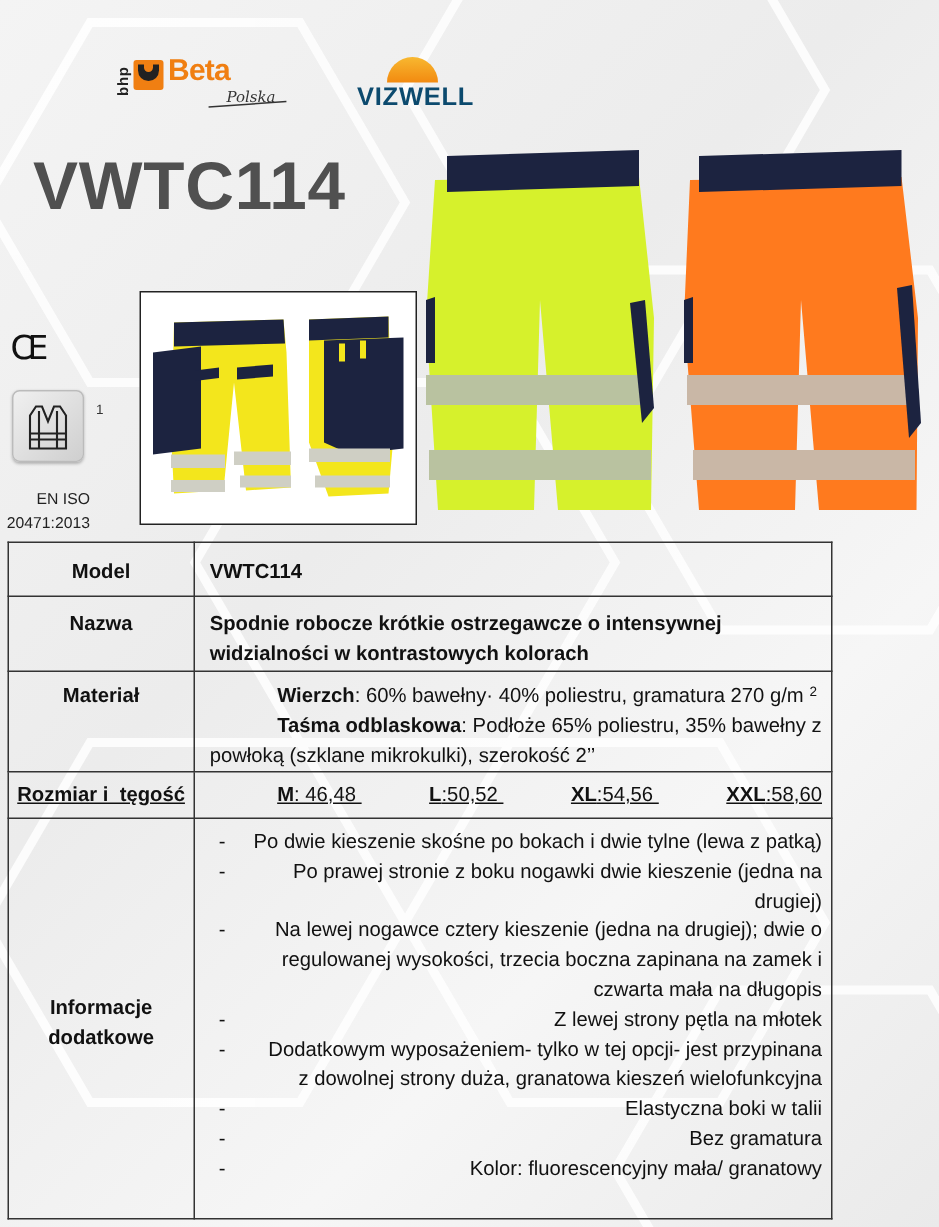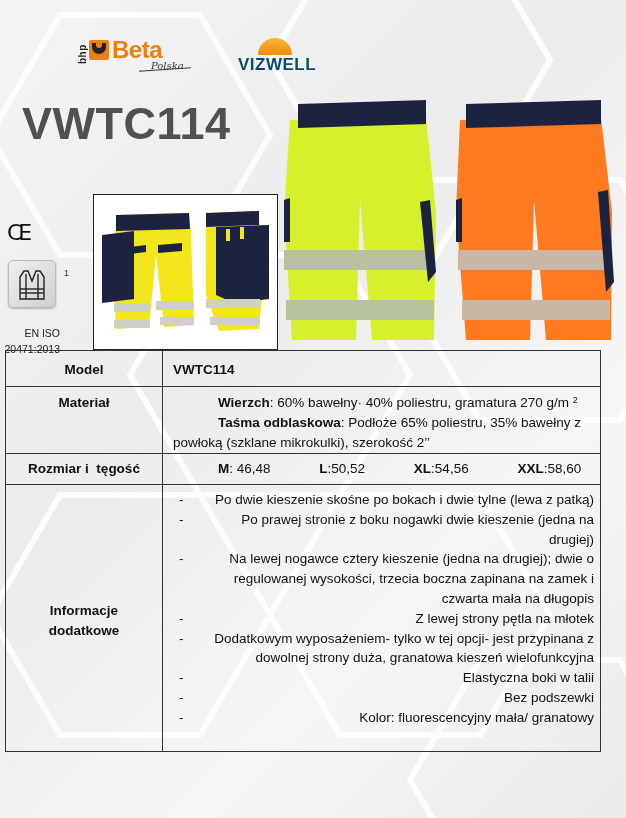--- a/index.html
+++ b/index.html
@@ -14,54 +14,54 @@
 
   
   .beta-logo { left: 77px; top: 36px; width: 115px; height: 34px; }
   .beta-bhp { position: absolute; left: 0; top: 4px; font-size: 10px; font-weight: bold; color: #222;
     transform: rotate(-90deg); transform-origin: left top; top: 28px; letter-spacing: 0.5px; }
   .beta-mark { position: absolute; left: 12px; top: 4px; width: 20px; height: 20px; background: #f07f12; border-radius: 2px; }
   .beta-mark::before { content: ""; position: absolute; left: 3px; top: 3px; width: 14px; height: 11px;
     background: #222; border-radius: 0 0 7px 7px; }
   .beta-mark::after { content: ""; position: absolute; left: 7px; top: 0px; width: 6px; height: 8px;
     background: #f07f12; border-radius: 0 0 3px 3px; }
-  .beta-word { position: absolute; left: 35px; top: 0px; font-size: 24px; font-weight: bold; color: #f07f12; letter-spacing: -0.5px; }
+  .beta-word { position: absolute; left: 35px; top: 0px; font-size: 20px; font-weight: bold; color: #f07f12; letter-spacing: -0.5px; }
   .beta-polska { position: absolute; left: 74px; top: 24px; font-family: "DejaVu Serif", serif; font-style: italic; font-size: 10px; color: #333; }
   .beta-swoosh { position: absolute; left: 62px; top: 33px; width: 52px; height: 1px; background: #333; transform: rotate(-4deg); }
 
   .viz-logo { left: 236px; top: 38px; width: 80px; height: 30px; }
   .viz-sun { position: absolute; left: 22px; top: 0; width: 34px; height: 17px; border-radius: 17px 17px 0 0;
     background: linear-gradient(180deg, #f8b830 0%, #f28a10 100%); }
   .viz-word { position: absolute; left: 2px; top: 17px; font-size: 17px; font-weight: bold; color: #0c4a6e; letter-spacing: 0.5px; font-family: Liberation Sans, sans-serif; }
 
   .title { left: 22px; top: 98px; font-size: 45px; font-weight: bold; color: #505050; letter-spacing: 0.5px; }
 
   .ce-mark { left: 7px; top: 220px; font-size: 22px; color: #111; font-family: "DejaVu Sans", sans-serif; letter-spacing: -4px; }
   .vest-box { left: 8px; top: 260px; width: 46px; height: 46px; border-radius: 5px;
     background: linear-gradient(135deg, #f0f0f0 0%, #cfcfcf 100%); border: 1px solid #bbb; box-shadow: 0 1px 2px rgba(0,0,0,0.25); }
   .vest-sup { left: 64px; top: 268px; font-size: 9px; color: #333; }
   .std-label { left: 4px; top: 325px; width: 56px; text-align: right; font-size: 10.5px; color: #222; line-height: 16px; }
 
   .back-photo { left: 93px; top: 194px; width: 183px; height: 154px; border: 1px solid #222; background: #fff; overflow: hidden; }
   .front-photos { left: 276px; top: 82px; width: 345px; height: 262px; }
 
   
-  .spec-table { position: absolute; left: 5px; top: 350px; width: 596px; border-collapse: collapse; z-index: 1;
+  .spec-table { position: absolute; left: 5px; top: 361px; width: 550px; border-collapse: collapse; z-index: 1;
     font-family: "Liberation Sans", sans-serif; font-size: 13.5px; }
   .spec-table td { border: 1.5px solid #333; padding: 0; vertical-align: top; }
   .spec-table td.label { width: 156px; text-align: center; font-weight: bold; }
   .spec-table td.value { padding-left: 10px; padding-right: 6px; }
   .row-model td { height: 35px; }
   .row-model td > div, .row-nazwa td > div, .row-mat td > div, .row-roz td > div { padding-top: 9px; line-height: 20px; }
   .row-nazwa td { height: 49px; }
   .row-nazwa td > div { padding-top: 8px; }
   .row-mat td { height: 66px; }
   .row-mat td > div { padding-top: 6px; }
   .row-roz td { height: 30px; }
-  .row-roz td > div { padding-top: 5px; }
+  .row-roz td > div { padding-top: 5px; text-decoration: underline; }
   .row-info td { height: 266px; }
   .row-info td.label { vertical-align: middle; }
   .row-info td.label div { line-height: 20px; padding-top: 6px; }
   .bold-value { font-weight: bold; }
   .b { font-weight: bold; margin-left: 45px; }
   sup { font-size: 9px; vertical-align: top; position: relative; top: -3px; }
   ul.info { list-style: none; margin: 0; padding: 5px 0 0 0; }
   ul.info li { position: relative; padding-left: 29px; line-height: 19.8px; text-align: right; }
   ul.info li::before { content: "-"; position: absolute; left: 6px; top: 0; }
 </style>
@@ -166,20 +166,28 @@
 <table class="spec-table">
   <tbody>
       <tr class="row-model">
     <td class="label">
           <div>Model</div>
         </td>
     <td class="value">
           <div class="bold-value">VWTC114</div>
         </td>
   </tr>
+  <tr class="row-nazwa">
+    <td class="label">
+          <div>Nazwa</div>
+        </td>
+    <td class="value">
+          <div class="bold-value">Spodnie robocze krótkie ostrzegawcze o intensywnej widzialności w kontrastowych kolorach</div>
+        </td>
+  </tr>
   <tr class="row-mat">
     <td class="label">
           <div>Materiał</div>
         </td>
     <td class="value">
       <div>
         <span class="b">Wierzch</span><span>: 60% bawełny· 40% poliestru, gramatura 270 g/m </span><sup>2</sup><br>
         <span class="b">Taśma odblaskowa</span><span>: Podłoże 65% poliestru, 35% bawełny z powłoką (szklane mikrokulki), szerokość 2’’</span>
       </div>
     </td>
@@ -202,19 +210,19 @@
       </div>
     </td>
     <td class="value">
       <ul class="info">
         <li>Po dwie kieszenie skośne po bokach  i dwie tylne (lewa z patką)</li>
         <li>Po prawej stronie z boku nogawki dwie kieszenie (jedna na drugiej)</li>
         <li>Na lewej nogawce cztery kieszenie (jedna na drugiej); dwie o regulowanej wysokości, trzecia boczna zapinana na zamek i czwarta mała na długopis</li>
         <li>Z lewej strony pętla na młotek</li>
         <li>Dodatkowym wyposażeniem- tylko w tej opcji- jest przypinana z dowolnej strony duża, granatowa kieszeń wielofunkcyjna</li>
         <li>Elastyczna boki w talii</li>
-        <li>Bez podszewki</li>
+        <li>Bez gramatura</li>
         <li>Kolor: fluorescencyjny mała/ granatowy</li>
       </ul>
     </td>
   </tr>
 </tbody>
   </table>
 
 </body></html>

